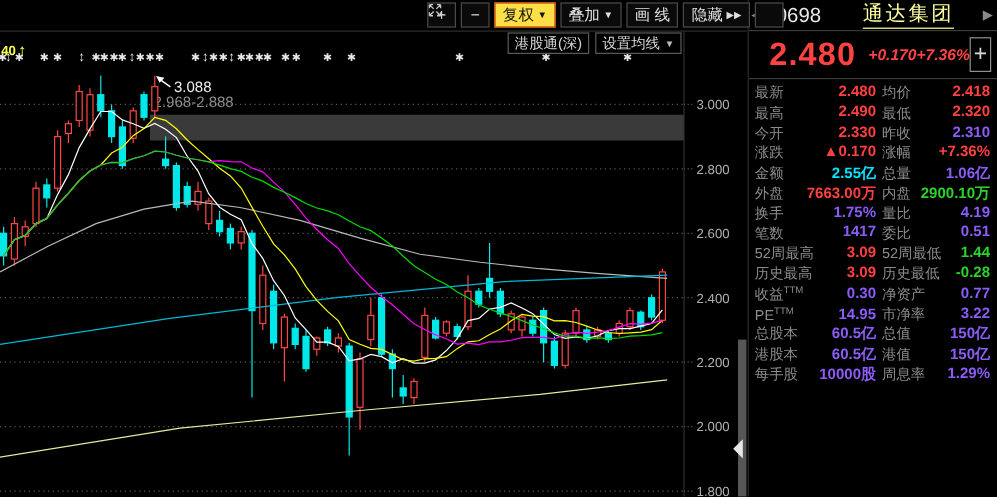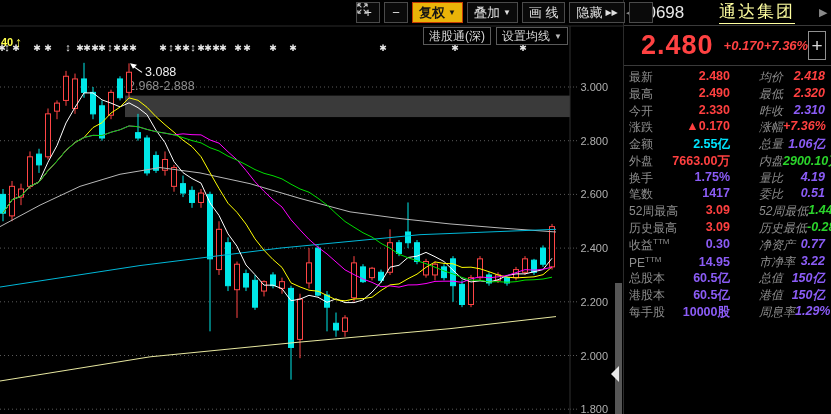--- a/index.html
+++ b/index.html
@@ -6,21 +6,21 @@
   .app{position:relative;width:831px;height:414px;background:#000;overflow:hidden;
        font-family:"Liberation Sans","DejaVu Sans",sans-serif;-webkit-font-smoothing:none;}
   
   .chart-wrap{position:absolute;left:0;top:0;width:623px;height:414px;}
   .chart-wrap svg{position:absolute;left:0;top:0;}
   .toolbar{position:absolute;top:2px;left:356px;display:flex;gap:4px;z-index:5;}
   .tbtn{height:21px;min-width:24px;display:flex;align-items:center;justify-content:center;
         background:#0a0a0a;border:1px solid #4a4a4a;color:#e0e0e0;font-size:13px;
         padding:0 6px;box-sizing:border-box;cursor:default;white-space:nowrap;}
   .tbtn .arr{font-size:8px;margin-left:3px;}
-  .tbtn.accent{background:#eab308;border-color:#c43b05;color:#151515;font-weight:bold;}
+  .tbtn.accent{background:#fde047;border-color:#c43b05;color:#151515;font-weight:normal;}
   .toolbar2{position:absolute;top:27px;left:423px;display:flex;gap:5px;z-index:5;}
   .sbtn{height:16px;display:flex;align-items:center;border:1px solid #5a5a5a;color:#d8d8d8;
         font-size:12px;padding:0 5px;background:rgba(0,0,0,.2);}
   .sbtn .arr{font-size:8px;margin-left:4px;color:#bbb;}
   .scroll-thumb{position:absolute;left:615px;top:283px;width:7px;height:131px;background:#565656;}
   .collapse-handle{position:absolute;left:611px;top:366px;width:0;height:0;
         border-top:8px solid transparent;border-bottom:8px solid transparent;
         border-right:8px solid #e8e8e8;}
   
   .panel{position:absolute;left:623px;top:0;width:208px;height:414px;background:#000;
@@ -31,23 +31,23 @@
   .stock-name{margin-left:auto;margin-right:24px;color:#ffffa0;font-size:17px;letter-spacing:2px;
               border-bottom:1px solid #ffffa0;line-height:22px;}
   .p-price{height:40px;border-bottom:1px solid #3a3a3a;display:flex;align-items:center;
            padding:0 5px 0 17px;box-sizing:border-box;}
   .last-price{color:#ff4242;font-size:27px;font-weight:bold;letter-spacing:1px;}
   .chg{margin-left:10px;display:flex;flex-direction:row;line-height:14px;font-style:italic;}
   .chg span{color:#ff4242;font-size:13px;font-weight:bold;}
   .add-btn{margin-left:auto;width:30px;height:27px;border:1px solid #909090;color:#d8d8d8;
            font-size:19px;display:flex;align-items:center;justify-content:center;}
   .stats{padding:3px 6px 0 5px;}
-  .s-row{display:flex;height:16.8px;align-items:center;font-size:12px;gap:24px;}
+  .s-row{display:flex;height:16.8px;align-items:center;font-size:12px;}
   .s-half{flex:0 0 101px;display:flex;overflow:visible;}
-  .s-half.r{flex:1 1 auto;margin-left:5px;font-style:italic;}
+  .s-half.r{flex:1 1 auto;margin-left:5px;}
   .s-lbl{color:#8c8c8c;white-space:nowrap;}
   .s-lbl sup{font-size:8px;text-align:center;}
   .s-val{flex:1;text-align:right;font-weight:bold;font-size:12.5px;white-space:nowrap;}
   .c-up{color:#ff4040}.c-down{color:#2bd42b}.c-flat{color:#8b5cf6}.c-cyan{color:#00e5ff}
 </style>
 </head>
 <body>
 
 <div class="app">
 

